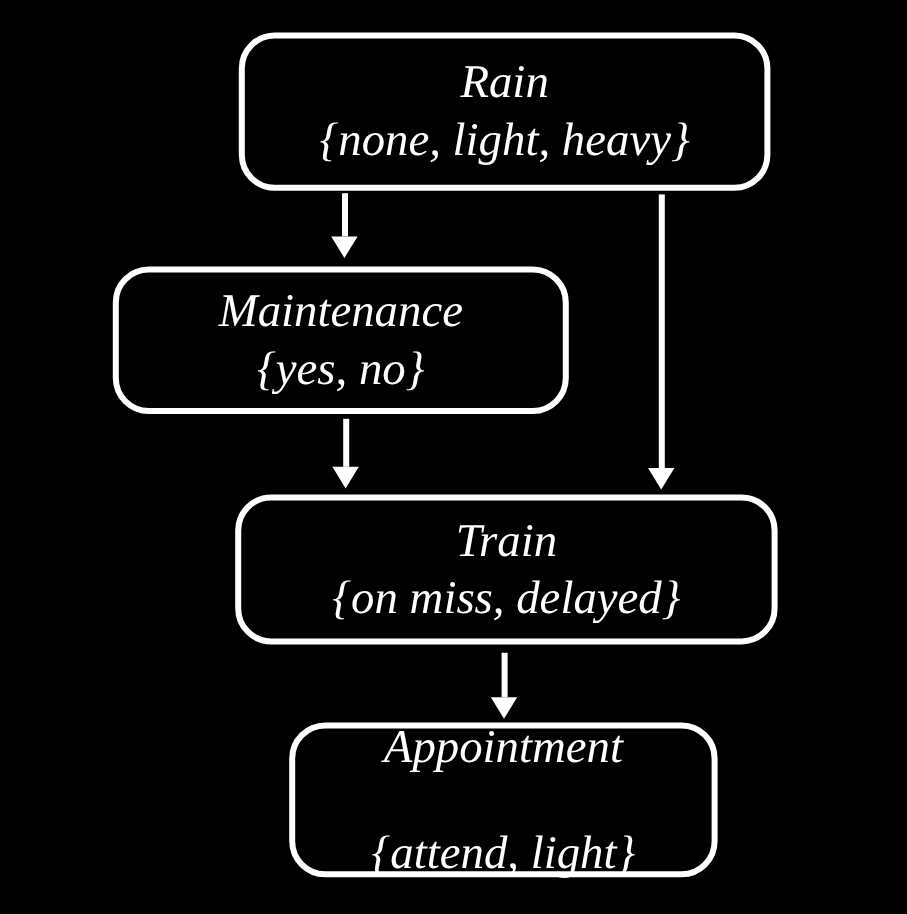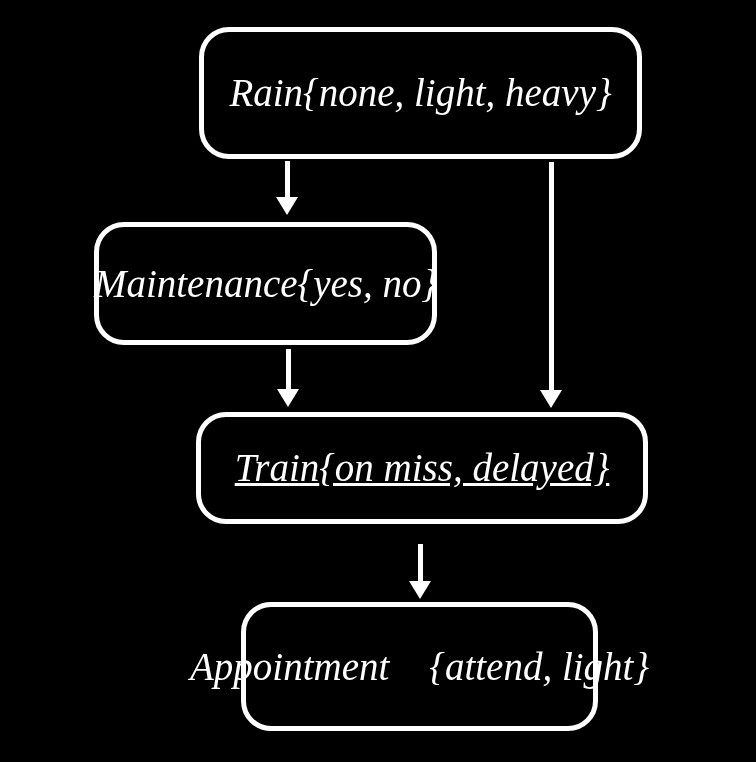--- a/index.html
+++ b/index.html
@@ -15,35 +15,35 @@
     overflow: hidden;
     font-family: "Liberation Serif", "DejaVu Serif", serif;
   }
   .node {
     position: absolute;
     box-sizing: border-box;
     border: 5px solid #ffffff;
     border-radius: 30px;
     background: #000000;
     display: flex;
-    flex-direction: row;
+    flex-direction: column;
     align-items: center;
     justify-content: center;
     color: #ffffff;
     font-style: italic;
     font-size: 39px;
     line-height: 48px;
     text-align: center;
   }
   .node-title, .node-values {
     white-space: nowrap;
   }
   #node-rain        { left: 199px; top:  27px; width: 443px; height: 132px; }
-  #node-maintenance { left:  94px; top: 222px; width: 343px; height: 123px; }
-  #node-train       { left: 196px; top: 412px; width: 452px; height: 112px; text-decoration: underline; }
+  #node-maintenance { left:  94px; top: 222px; width: 380px; height: 123px; }
+  #node-train       { left: 196px; top: 412px; width: 452px; height: 125px; }
   #node-appointment { left: 241px; top: 602px; width: 357px; height: 129px; gap: 40px; }
 
   .arrow {
     position: absolute;
     width: 22px;
     display: flex;
     flex-direction: column;
     align-items: center;
   }
   .arrow-line {

